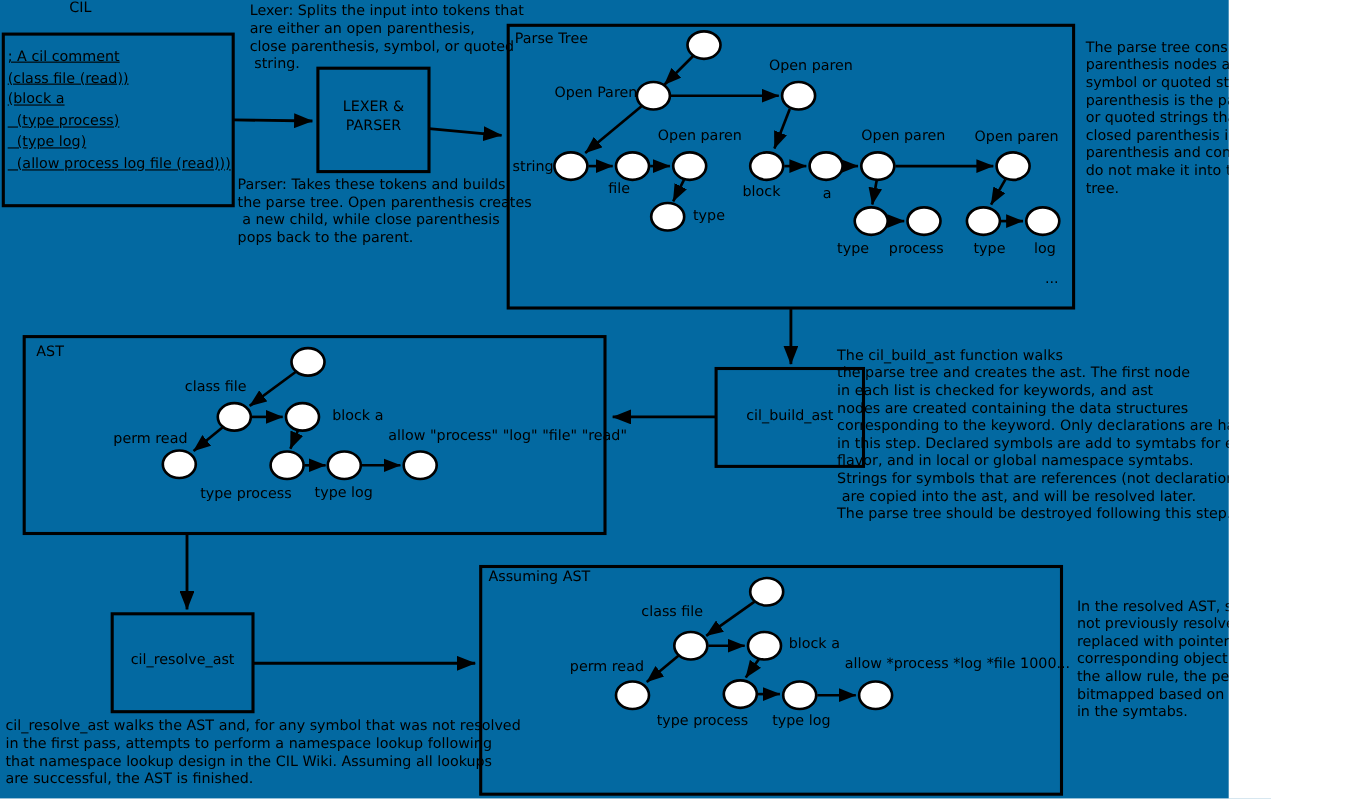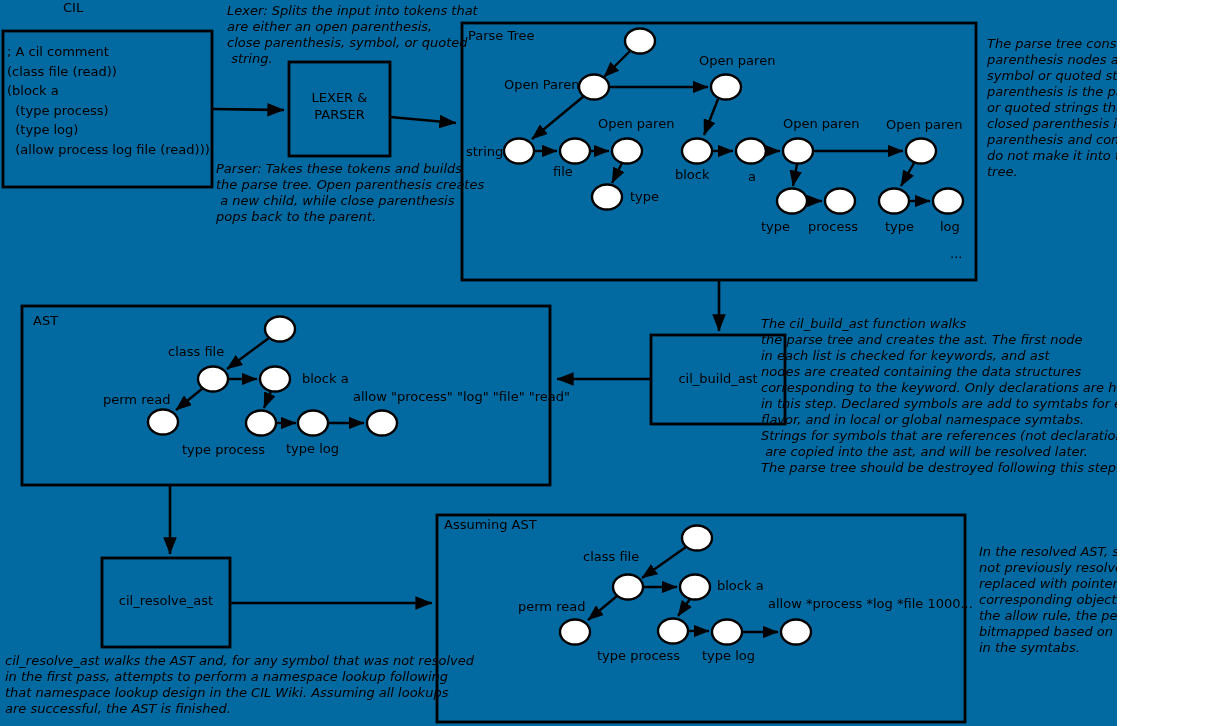--- a/index.html
+++ b/index.html
@@ -4,22 +4,22 @@
 <style>
   html,body{margin:0;padding:0;background:#fff;}
   .canvas{
     position:relative;width:1117px;height:726px;background:#0369a1;
     font-family:"DejaVu Sans","Liberation Sans",sans-serif;color:#000;overflow:hidden;
   }
   .layer{position:absolute;left:0;top:0;}
   .label{
     position:absolute;font-size:13px;line-height:16px;white-space:pre;color:#000;
   }
-  .note{white-space:pre;font-style:italic;}
-  .code{line-height:19.5px;}
+  .note{white-space:pre;}
+  .code{line-height:19.5px;text-decoration:underline;}
   .boxlabel{text-align:center;line-height:17px;}
   svg .box{fill:none;stroke:#000;stroke-width:2.8;}
   svg .node{fill:#fff;stroke:#000;stroke-width:2.4;}
   svg .edge{stroke:#000;stroke-width:2.4;fill:none;}
   svg .flow{stroke:#000;stroke-width:2.6;fill:none;}
 </style>
 </head>
 <body>
 
 <div class="canvas">

